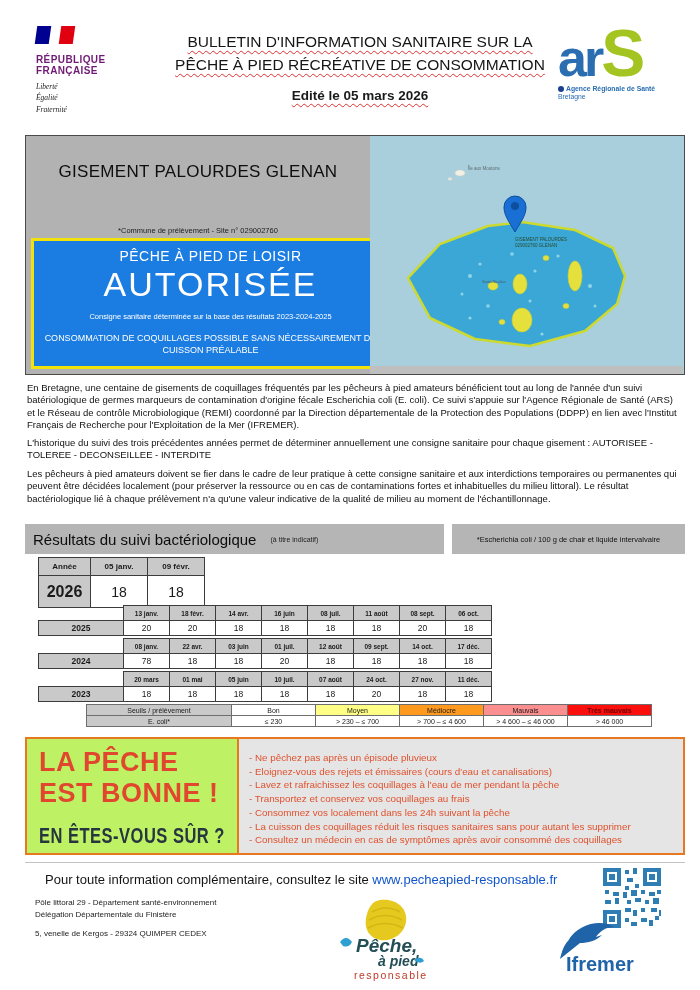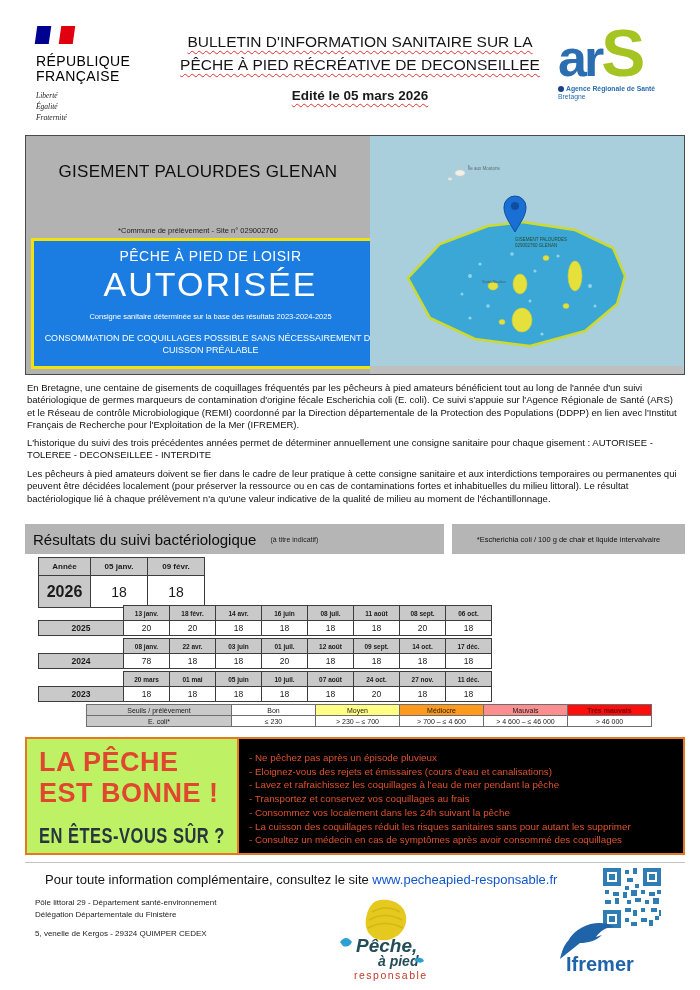--- a/index.html
+++ b/index.html
@@ -5,21 +5,21 @@
   * { margin:0; padding:0; box-sizing:border-box; }
   body { background:#888; font-family:"Liberation Sans","DejaVu Sans",sans-serif; }
   #page { position:relative; width:700px; height:990px; background:#ffffff; overflow:hidden; margin:0 auto; color:#1a1a1a; }
 
   
   .rf-block { position:absolute; left:36px; top:26px; width:120px; }
   .rf-flag { width:40px; height:24px; display:flex; margin-bottom:4px; }
   .rf-flag .b { width:14px; height:18px; background:#000091; transform:skewX(-8deg); }
   .rf-flag .w { width:10px; height:18px; background:#fff; }
   .rf-flag .r { width:14px; height:18px; background:#e1000f; transform:skewX(-8deg); }
-  .rf-name { font-size:14px; font-weight:normal; letter-spacing:.4px; line-height:1.1; color:#000000; }
+  .rf-name { font-size:10px; font-weight:bold; letter-spacing:.4px; line-height:1.1; color:#701a75; }
   .rf-motto { margin-top:5px; font-family:"Liberation Serif",serif; font-style:italic; font-size:7.5px; line-height:1.5; color:#222; }
   .hdr-title { position:absolute; left:160px; top:30px; width:400px; text-align:center; }
   .hdr-title .line { font-size:15.5px; color:#161616; line-height:1.5;
         text-decoration:underline; text-decoration-style:wavy; text-decoration-color:#e03131; text-decoration-thickness:1px; text-underline-offset:3px; }
   .hdr-edition { position:absolute; left:160px; top:88px; width:400px; text-align:center; font-size:13.5px; font-weight:bold;
         text-decoration:underline; text-decoration-style:wavy; text-decoration-color:#e03131; text-decoration-thickness:1px; text-underline-offset:3px; }
   .ars-block { position:absolute; left:558px; top:24px; width:130px; }
   .ars-word { line-height:.9; }
   .ars-ar { font-size:52px; font-weight:bold; color:#2a6db0; letter-spacing:-3px; }
   .ars-s { font-size:66px; font-weight:bold; color:#a4c421; }
@@ -82,21 +82,21 @@
   .scale .lv1 { background:#ffff85; }
   .scale .lv2 { background:#ff9a1f; }
   .scale .lv3 { background:#fb8e8e; }
   .scale .lv4 { background:#fb0f0c; color:#6d0000; font-weight:bold; }
 
   
   .advice-box { position:absolute; left:25px; top:737px; width:660px; height:118px; border:2px solid #e87722; display:flex; }
   .advice-left { width:212px; background:#bef264; border-right:2px solid #e87722; padding:8px 6px 0 12px; }
   .headline { font-size:27px; font-weight:bold; color:#e0472e; line-height:1.15; letter-spacing:.5px; }
   .question { margin-top:14px; font-size:16.5px; font-weight:bold; color:#27353f; letter-spacing:.5px; transform:scaleY(1.35); transform-origin:left top; white-space:nowrap; }
-  .advice-right { flex:1; background:#000000; padding:12px 8px 0 10px; }
+  .advice-right { flex:1; background:#e5e5e5; padding:12px 8px 0 10px; }
   .tip { font-size:9.8px; color:#e0512e; line-height:1.4; }
 
   
   .footer-rule { position:absolute; left:25px; top:862px; width:660px; border-top:1px solid #c2c2c2; }
   .footer-info { position:absolute; left:45px; top:872px; font-size:13px; color:#141414; }
   .footer-link { color:#1155cc; cursor:pointer; }
   .dept { position:absolute; left:35px; top:897px; font-size:8px; line-height:1.45; color:#1c1c1c; }
   .address { position:absolute; left:35px; top:929px; font-size:8px; color:#1c1c1c; }
   .qr { position:absolute; left:601px; top:866px; }
   .peche-logo { position:absolute; left:322px; top:898px; width:120px; text-align:center; }
@@ -121,21 +121,21 @@
     </div>
     <div class="rf-motto">
       <div>Liberté</div>
       <div>Égalité</div>
       <div>Fraternité</div>
     </div>
   </div>
 
   <div class="hdr-title">
     <div class="line">BULLETIN  D'INFORMATION SANITAIRE SUR LA</div>
-    <div class="line">PÊCHE À PIED RÉCRÉATIVE DE DECONSEILLEE</div>
+    <div class="line">PÊCHE À PIED RÉCRÉATIVE DE CONSOMMATION</div>
   </div>
   <div class="hdr-edition">Edité le 05 mars 2026</div>
 
   <div class="ars-block">
     <div class="ars-word">
       <span class="ars-ar">ar</span><span class="ars-s">S</span>
     </div>
     <div class="ars-caption">
       <span class="ars-dot"></span>
       <span>Agence Régionale de Santé</span>

